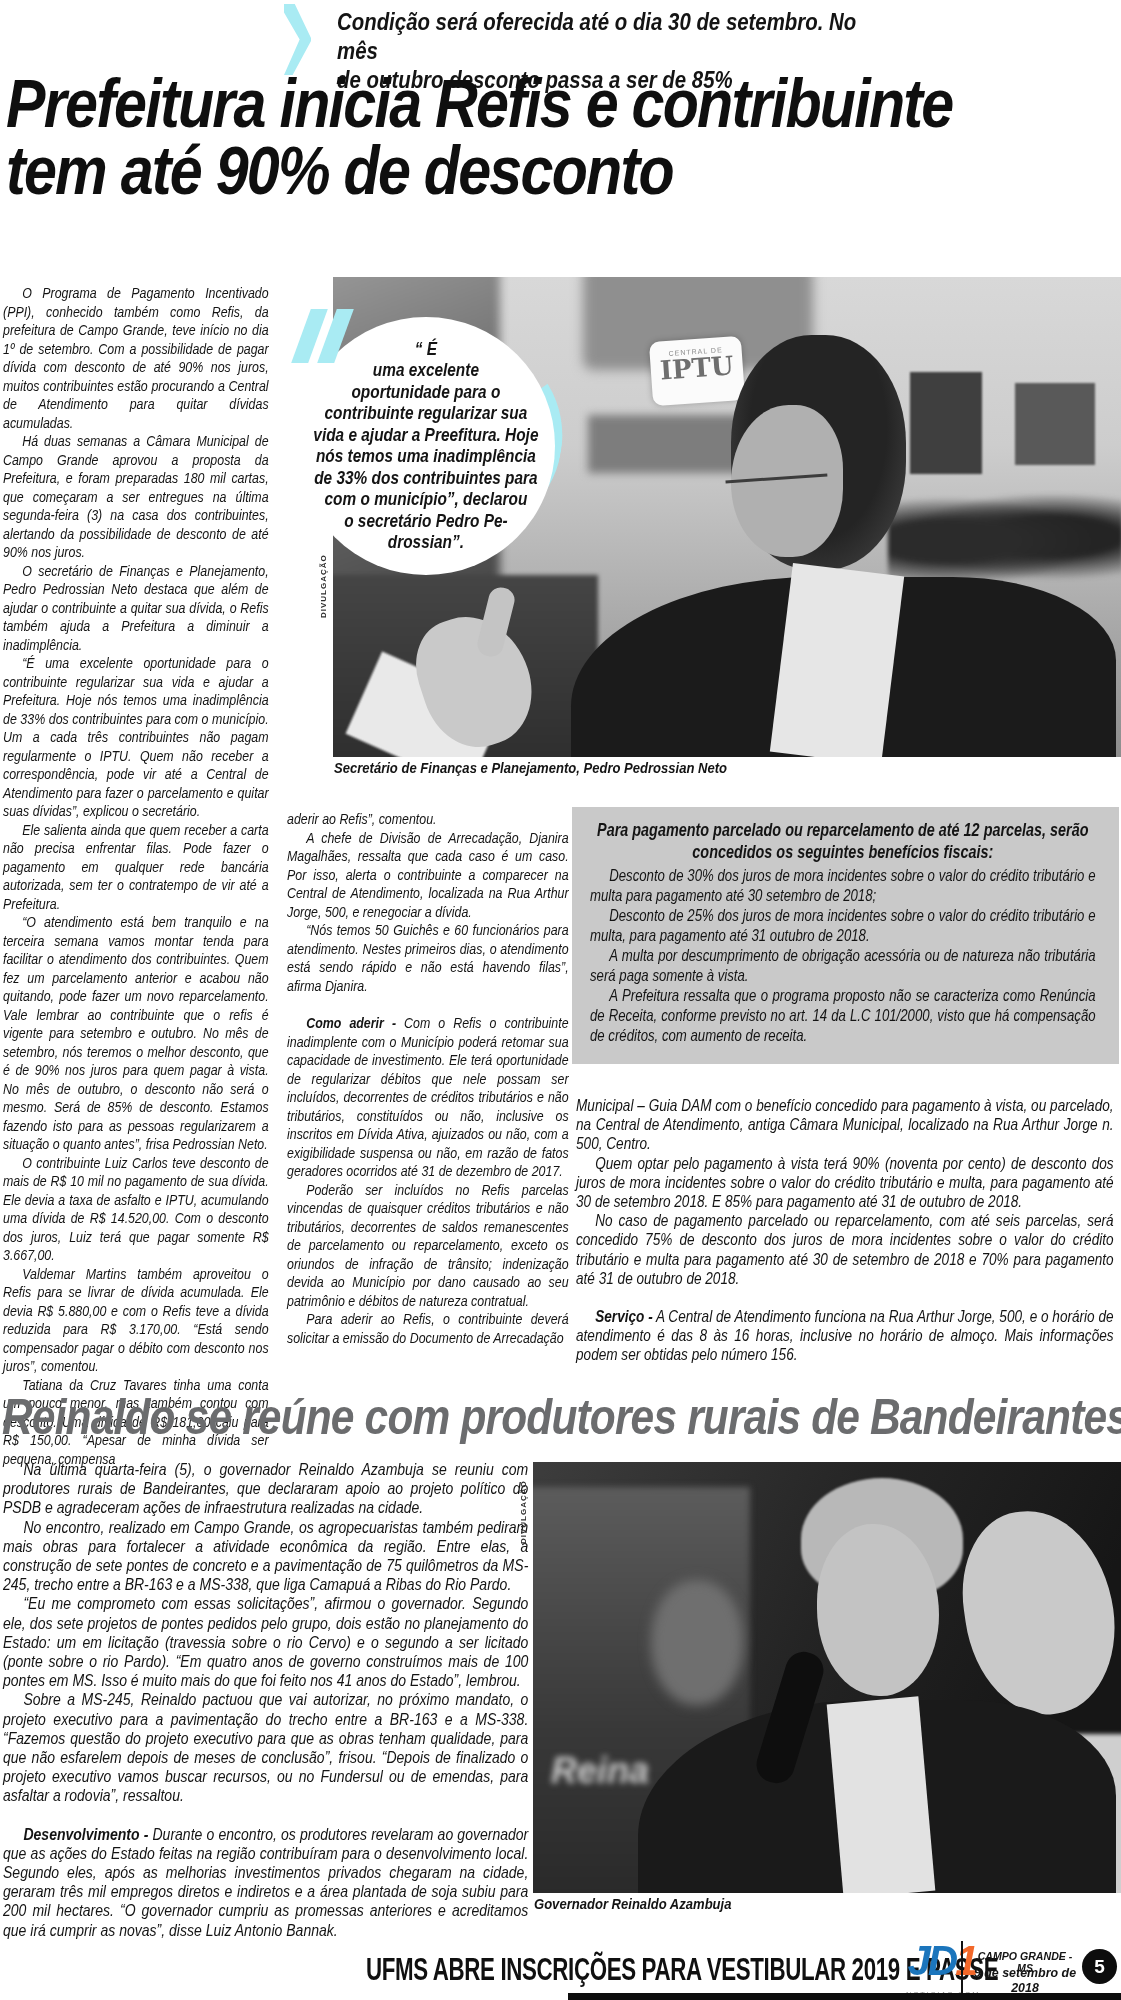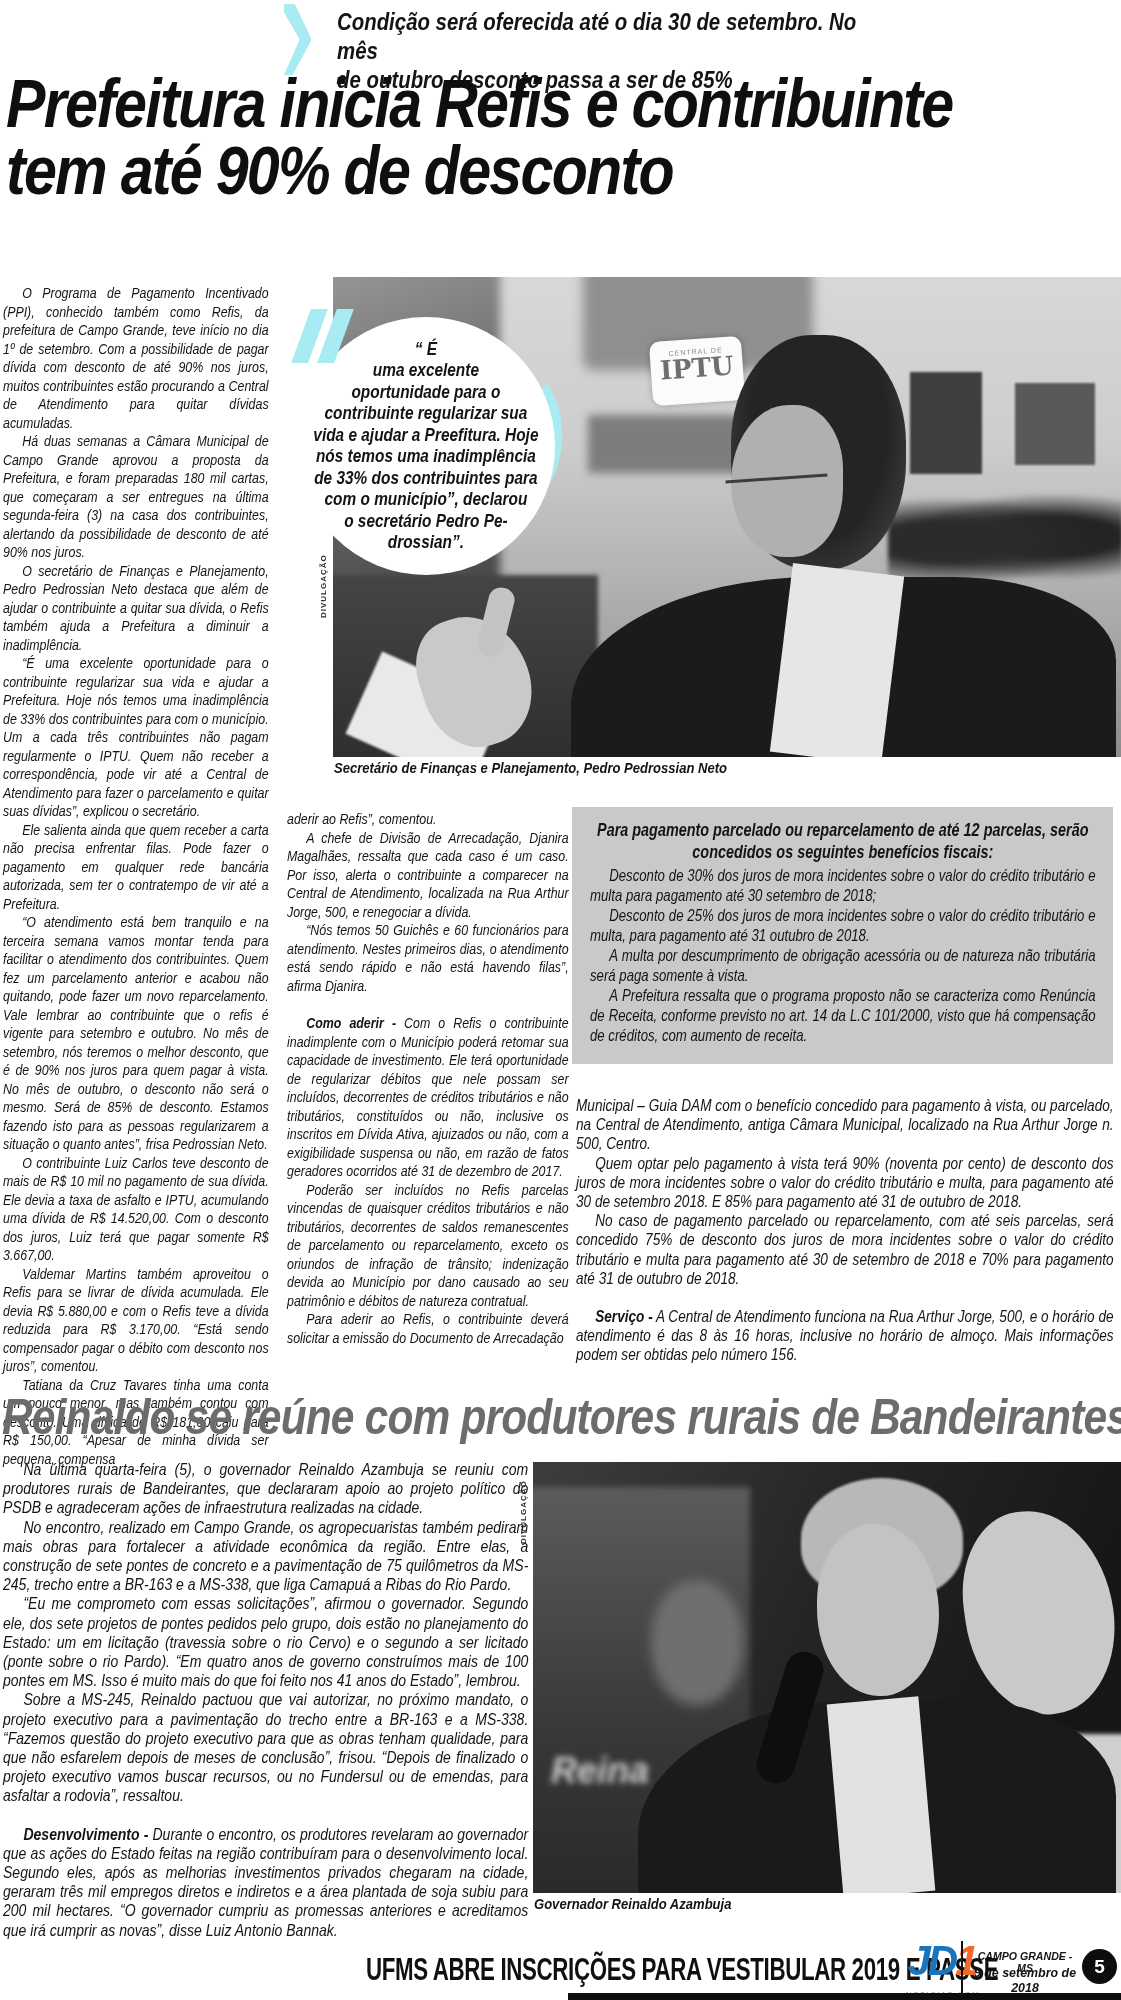--- a/index.html
+++ b/index.html
@@ -23,21 +23,21 @@
   .col p { margin:0; text-indent:24px; }
   .col p.noindent { text-indent:0; }
   .col p.gap { margin-top:19px; }
   .col b { font-style:italic; }
   .col1 { left:3px;   top:284px;  width:332px; font-size:15.5px; line-height:18.5px; transform:scaleX(0.8); }
   .col2 { left:287px; top:810px;  width:352px; font-size:15.5px; line-height:18.5px; transform:scaleX(0.8); }
   .col3 { left:576px; top:1096px; width:672px; font-size:17px;   line-height:19.2px; transform:scaleX(0.8); }
   .colA2{ left:3px;   top:1460px; width:618px; font-size:16.5px; line-height:19.2px; transform:scaleX(0.85); }
 
   
-  .graybox { position:absolute; left:572px; top:807px; width:541px; height:257px; background:#c9c9c9; }
+  .graybox { position:absolute; left:572px; top:807px; width:541px; height:257px; background:#c9c9c9;padding-left:6px; }
   .graybox-inner { position:absolute; left:18px; top:12px; width:632px; transform:scaleX(0.8); transform-origin:0 0;
     font-style:italic; font-size:16.5px; line-height:20px; text-align:justify; }
   .graybox-inner h3 { margin:0 0 2px 0; text-align:center; font-size:18px; line-height:22px; }
   .graybox-inner p { margin:0; text-indent:24px; }
 
   
   .photo { position:absolute; overflow:hidden; }
   .photo div { position:absolute; }
   .photo1 { left:333px; top:277px; width:788px; height:480px;
     background:linear-gradient(180deg,#d8d8d8 0%,#cdcdcd 35%,#b5b5b5 60%,#8d8d8d 100%); }

